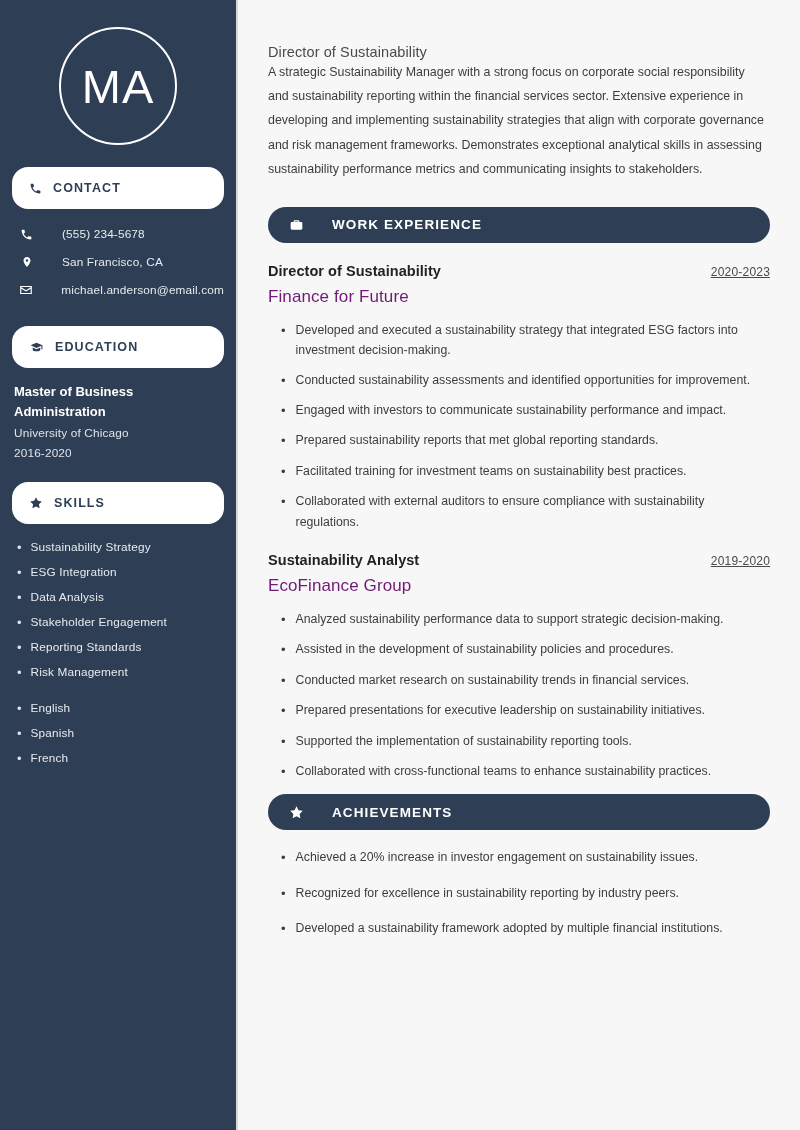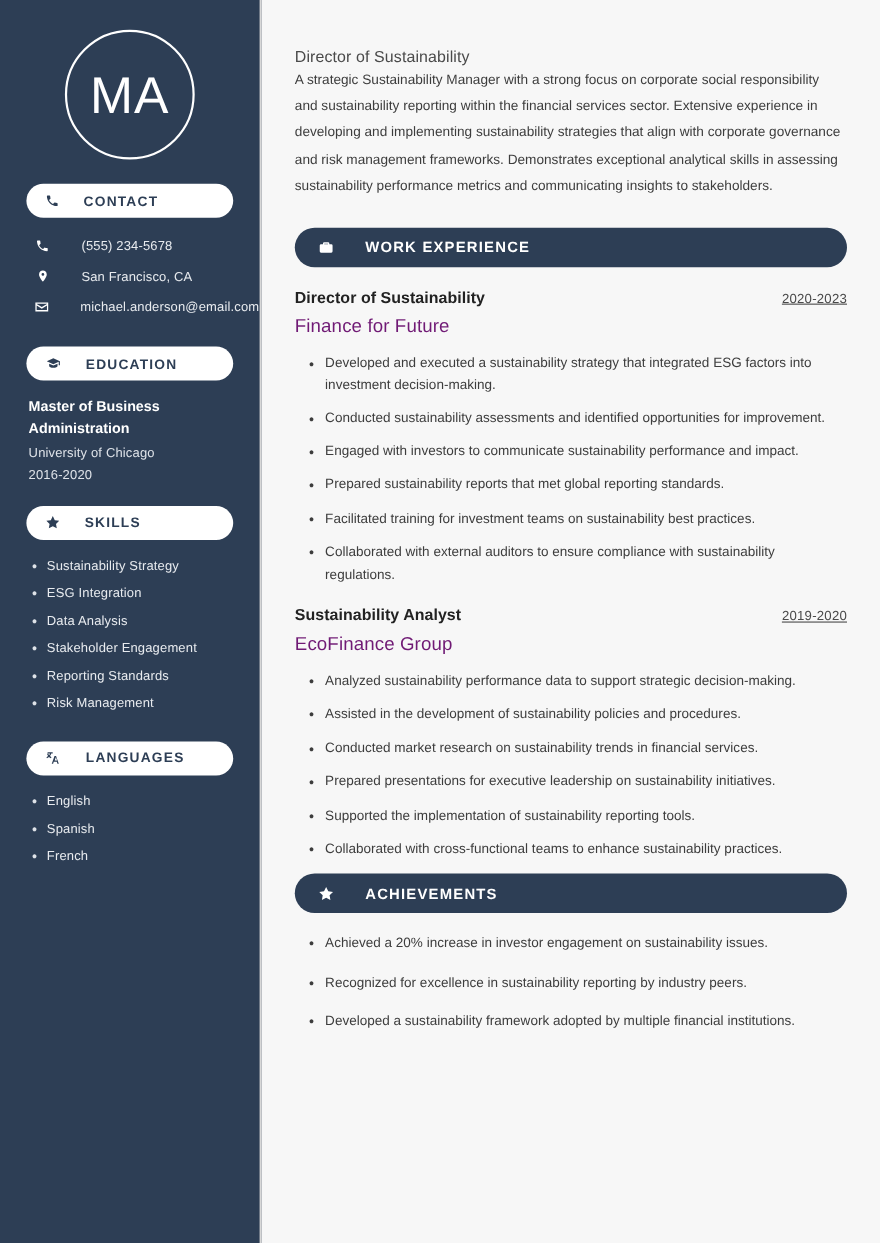--- a/index.html
+++ b/index.html
@@ -21,21 +21,21 @@
     background: #f7f7f7;
     overflow: hidden;
   }
 
   
   .sidebar {
     width: 238px;
     flex: 0 0 238px;
     background: #2d3e55;
     border-right: 2px solid #d8d8d8;
-    padding: 0 24px;
+    padding: 0 12px;
     position: relative;
   }
 
   .monogram-wrap {
     display: flex;
     justify-content: center;
     padding-top: 27px;
   }
   .monogram {
     width: 118px;
@@ -48,27 +48,27 @@
     color: #ffffff;
     font-size: 47px;
     font-weight: 400;
     letter-spacing: 1px;
     line-height: 1;
   }
 
   
   .pill {
     margin-top: 22px;
-    height: 31px;
+    height: 42px;
     background: #ffffff;
     border-radius: 16px;
     display: flex;
     align-items: center;
     padding-left: 17px;
-    gap: 22px;
+    gap: 11px;
     text-align: right;
   }
   .pill .pill-label {
     color: #2d3e55;
     font-size: 12.5px;
     font-weight: bold;
     letter-spacing: 1.1px;
   }
   .pill .ico { display: flex; align-items: center; }
   .pill .ico svg { display: block; }
@@ -322,28 +322,20 @@
       <div class="side-item">
         <span class="dot">•</span>
         <span class="txt">Reporting Standards</span>
       </div>
       <div class="side-item">
         <span class="dot">•</span>
         <span class="txt">Risk Management</span>
       </div>
     </div>
 
-    <div class="pill">
-      <span class="ico">
-        <svg width="15" height="14" viewBox="0 0 24 24" fill="#2d3e55">
-          <path d="M3 3h8v2H8.6c-.3 1.6-1 3-2 4.2.7.7 1.5 1.2 2.4 1.6l-.7 1.8c-1.2-.5-2.2-1.2-3.1-2.1-1 .9-2.1 1.6-3.2 2.1l-.7-1.8c1-.4 1.9-1 2.6-1.7-.8-1-1.4-2.2-1.7-3.5h2c.2.8.6 1.6 1.1 2.2.7-.9 1.2-1.9 1.4-2.8H3V3zm10.8 6h2.4l4.3 12h-2.1l-1-2.9h-4.8l-1 2.9h-2.1L13.8 9zm.3 7.2h3.7L15.9 11h-.1l-1.7 5.2z"></path>
-        </svg>
-      </span>
-      <span class="pill-label">LANGUAGES</span>
-    </div>
 
     <div class="side-list">
       <div class="side-item">
         <span class="dot">•</span>
         <span class="txt">English</span>
       </div>
       <div class="side-item">
         <span class="dot">•</span>
         <span class="txt">Spanish</span>
       </div>

